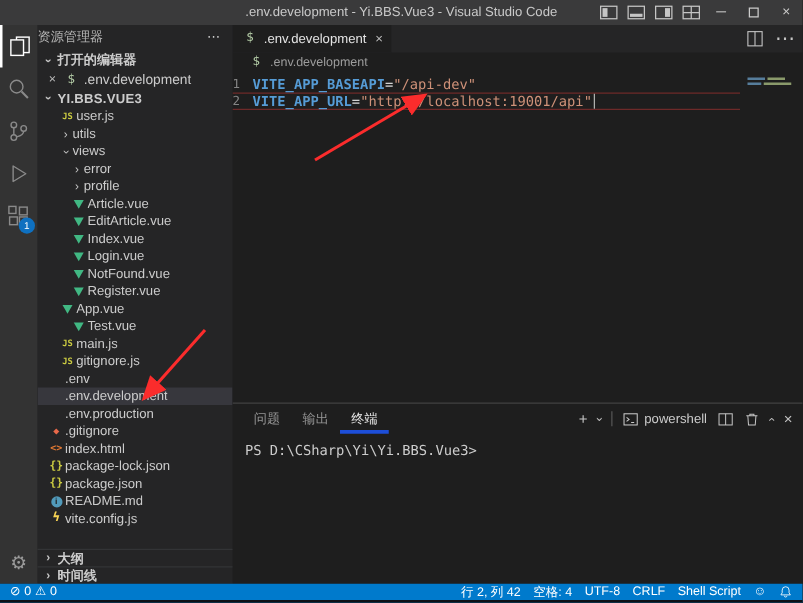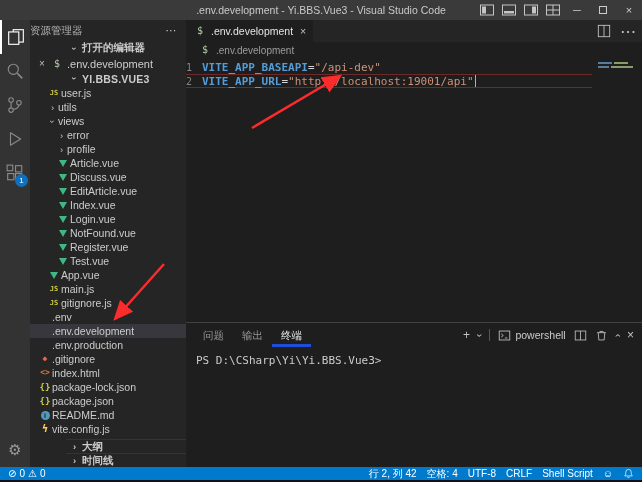--- a/index.html
+++ b/index.html
@@ -22,21 +22,21 @@
   .ab-item.active{color:#ffffff;border-left:2px solid #ffffff;}
   .ab-badge{position:absolute;right:2px;bottom:3px;min-width:13px;height:13px;border-radius:7px;background:#0e70c0;
             color:#fff;font-size:8px;line-height:13px;text-align:center;padding:0 2px;}
   .ab-bottom{position:absolute;bottom:2px;left:0;width:30px;}
   .ab-gear{font-size:15px;color:#9b9b9b;height:30px;}
 
   
   .sidebar{position:absolute;left:30px;top:20px;bottom:15px;width:156px;background:#252526;z-index:4;font-size:11px;}
   .sb-title{height:20px;line-height:20px;color:#b4b4b4;font-size:10.5px;position:relative;}
   .sb-actions{position:absolute;right:10px;top:0;color:#cccccc;cursor:default;}
-  .sb-sect{height:16px;display:flex;align-items:center;font-weight:bold;color:#cccccc;font-size:10.5px;padding-left:3px;gap:2px;white-space:nowrap;margin-left:36px;}
+  .sb-sect{height:16px;display:flex;align-items:center;font-weight:bold;color:#cccccc;font-size:10.5px;padding-left:3px;gap:2px;white-space:nowrap;}
   .sb-sect.proj{height:15px;letter-spacing:.2px;}
   .sb-bottom{position:absolute;bottom:0;left:0;right:0;}
   .sb-sect.bordered{height:14px;border-top:1px solid #333436;}
   .chev{width:11px;font-size:9.5px;color:#c7c7c7;display:inline-flex;justify-content:center;flex:none;}
   .chev.exp{transform:rotate(90deg);}
   .oe-row{height:15px;display:flex;align-items:center;padding-left:7px;gap:3px;color:#cccccc;}
   .oe-close{font-size:10px;color:#bababa;width:10px;text-align:center;flex:none;}
   .tree{overflow:hidden;}
   .trow{height:14px;display:flex;align-items:center;color:#cccccc;font-size:10.5px;white-space:nowrap;cursor:default;}
   .trow.selected{background:#37373d;}
@@ -220,26 +220,20 @@
       <div class="trow" style="padding-left: 26px;">
         <span class="ficon">
           <span class="vue-tri"></span>
         </span>
         <span class="tlbl">Article.vue</span>
       </div>
       <div class="trow" style="padding-left: 26px;">
         <span class="ficon">
           <span class="vue-tri"></span>
         </span>
-        <span class="tlbl">Discuss.vue</span>
-      </div>
-      <div class="trow" style="padding-left: 26px;">
-        <span class="ficon">
-          <span class="vue-tri"></span>
-        </span>
         <span class="tlbl">EditArticle.vue</span>
       </div>
       <div class="trow" style="padding-left: 26px;">
         <span class="ficon">
           <span class="vue-tri"></span>
         </span>
         <span class="tlbl">Index.vue</span>
       </div>
       <div class="trow" style="padding-left: 26px;">
         <span class="ficon">
@@ -252,31 +246,31 @@
           <span class="vue-tri"></span>
         </span>
         <span class="tlbl">NotFound.vue</span>
       </div>
       <div class="trow" style="padding-left: 26px;">
         <span class="ficon">
           <span class="vue-tri"></span>
         </span>
         <span class="tlbl">Register.vue</span>
       </div>
+      <div class="trow" style="padding-left: 17px;">
+        <span class="ficon">
+          <span class="vue-tri"></span>
+        </span>
+        <span class="tlbl">App.vue</span>
+      </div>
       <div class="trow" style="padding-left: 26px;">
         <span class="ficon">
           <span class="vue-tri"></span>
         </span>
         <span class="tlbl">Test.vue</span>
-      </div>
-      <div class="trow" style="padding-left: 17px;">
-        <span class="ficon">
-          <span class="vue-tri"></span>
-        </span>
-        <span class="tlbl">App.vue</span>
       </div>
       <div class="trow" style="padding-left: 17px;">
         <span class="ficon ficon-js">JS</span>
         <span class="tlbl">main.js</span>
       </div>
       <div class="trow" style="padding-left: 17px;">
         <span class="ficon ficon-js">JS</span>
         <span class="tlbl">gitignore.js</span>
       </div>
       <div class="trow" style="padding-left: 8px; text-align: center;">

